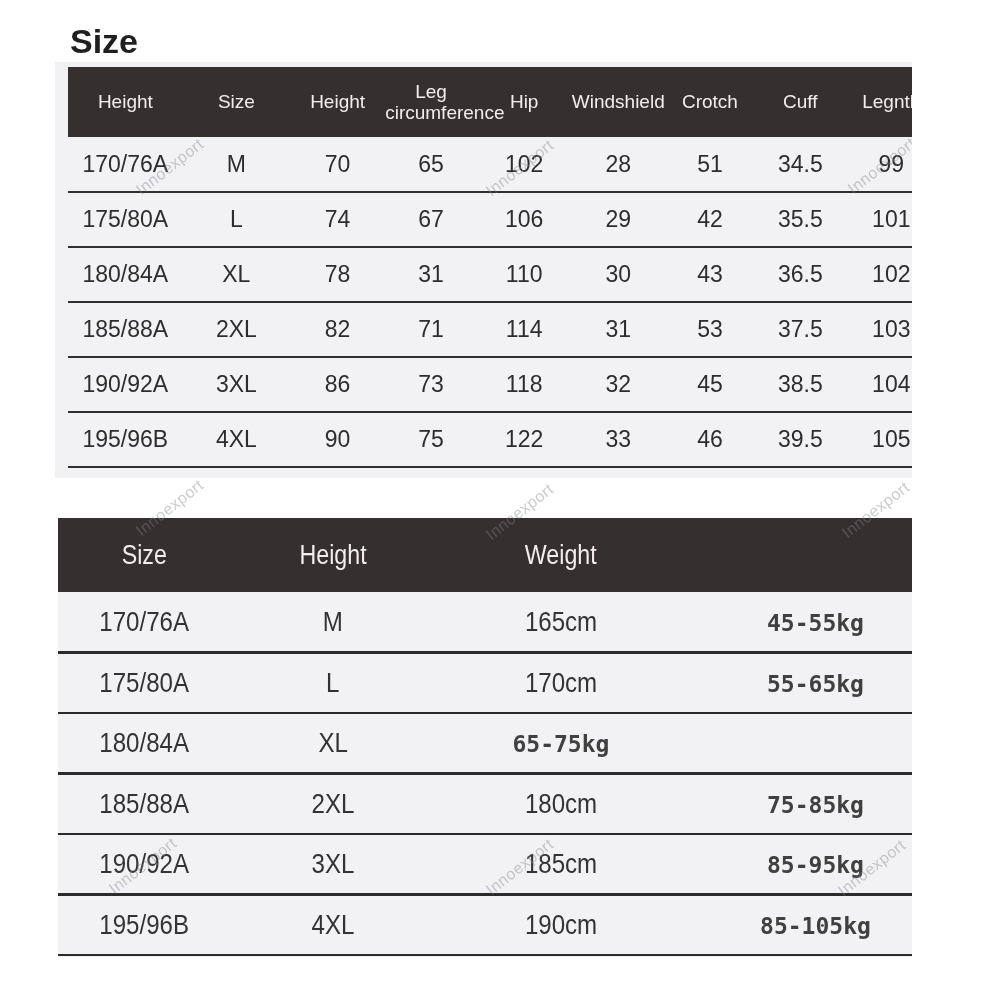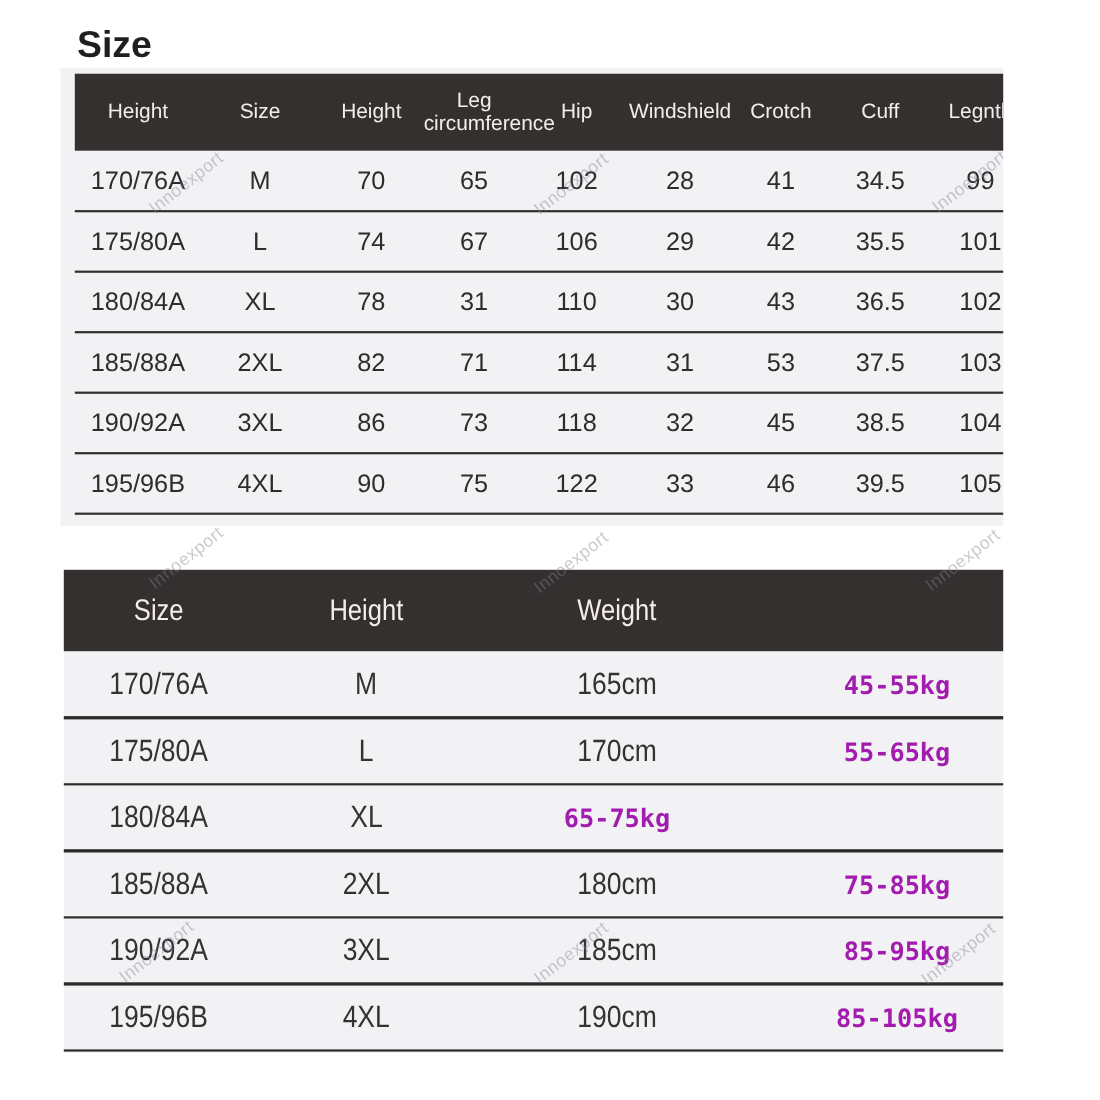--- a/index.html
+++ b/index.html
@@ -57,21 +57,21 @@
   .t2-row{height:60.5px;font-size:28px;color:#333;position:relative;}
   .t2-row::after{
     content:"";position:absolute;left:0;right:0;bottom:-1px;height:2.4px;
     background:#2b2b2b;
   }
   
   .cell{text-align:center;overflow:visible;}
   .condensed{display:inline-block;transform:scaleX(0.86);transform-origin:center;white-space:nowrap;}
   .mono{
     font-family:"DejaVu Sans Mono", monospace;
-    font-weight:bold;font-size:23px;color:#a21caf;letter-spacing:0;
+    font-weight:bold;font-size:23px;color:#404040;letter-spacing:0;
   }
   
   #watermark-layer{position:absolute;left:0;top:0;width:100%;height:100%;pointer-events:none;}
   .wm{
     position:absolute;
     transform:translate(-50%,-50%) rotate(-38deg);
     font-size:16px;letter-spacing:0.5px;
     color:var(--watermark);opacity:0.42;white-space:nowrap;
   }
 </style>
@@ -96,21 +96,21 @@
           <div class="cell"><span>Legnth</span></div>
         </div>
       <div id="t1-body">
           <div class="t1-row">
             <div class="cell"><span>170/76A</span></div>
             <div class="cell"><span>M</span></div>
             <div class="cell"><span>70</span></div>
             <div class="cell"><span>65</span></div>
             <div class="cell"><span>102</span></div>
             <div class="cell"><span>28</span></div>
-            <div class="cell"><span>41</span></div>
+            <div class="cell"><span>51</span></div>
             <div class="cell"><span>34.5</span></div>
             <div class="cell"><span>99</span></div>
           </div>
           <div class="t1-row">
             <div class="cell"><span>175/80A</span></div>
             <div class="cell"><span>L</span></div>
             <div class="cell"><span>74</span></div>
             <div class="cell"><span>67</span></div>
             <div class="cell"><span>106</span></div>
             <div class="cell"><span>29</span></div>

